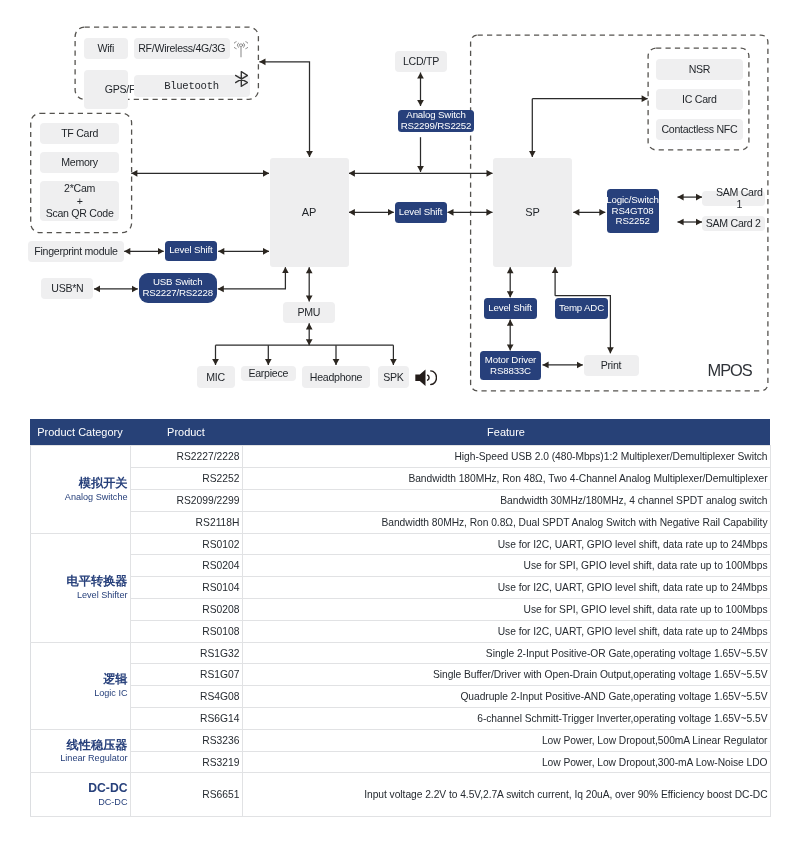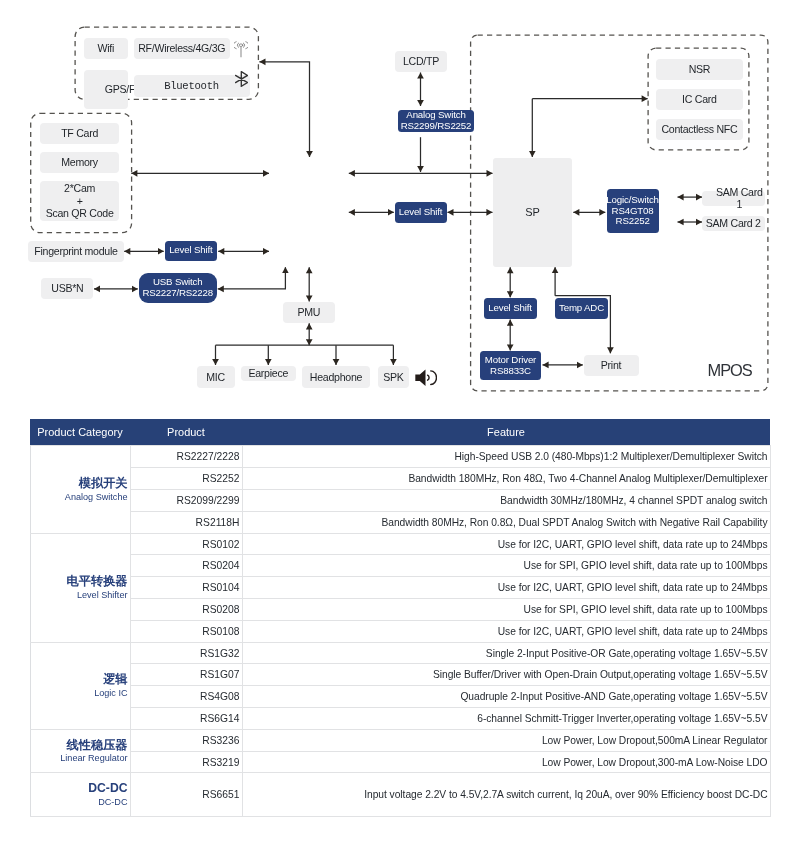--- a/index.html
+++ b/index.html
@@ -110,20 +110,21 @@
         <div>+</div>
         <div>Scan QR Code</div>
       </div>
 
     <div class="node grey" style="left:655.8px;top:59px;width:87.2px;height:21.3px;">NSR</div>
     <div class="node grey" style="left:655.8px;top:89px;width:87.2px;height:21.3px;">IC Card</div>
     <div class="node grey" style="left:655.8px;top:119px;width:87.2px;height:21.3px;">Contactless NFC</div>
 
     <div class="mpos" style="left:707.6px;top:361.2px;">MPOS</div>
 
+    <div class="bigbox" style="left:269.5px;top:157.5px;width:79px;height:109px;">AP</div>
     <div class="bigbox" style="left:493px;top:157.5px;width:79px;height:109px;">SP</div>
     <div class="node grey" style="left:282.5px;top:301.5px;width:52.5px;height:21.5px;">PMU</div>
     <div class="node grey" style="left:395px;top:50.5px;width:52px;height:21.5px;">LCD/TP</div>
     <div class="node blue" style="left:382.3px;top:110px;width:75.4px;height:22px;margin-left:16px;">
         <div>Analog Switch</div>
         <div>RS2299/RS2252</div>
       </div>
     <div class="node blue" style="left:394.5px;top:201.5px;width:52px;height:21.5px;">Level Shift</div>
     <div class="node blue" style="left:164.7px;top:240.5px;width:52.4px;height:20.8px;">Level Shift</div>
     <div class="node blue" style="left:483.5px;top:297.5px;width:53px;height:21.5px;">Level Shift</div>

